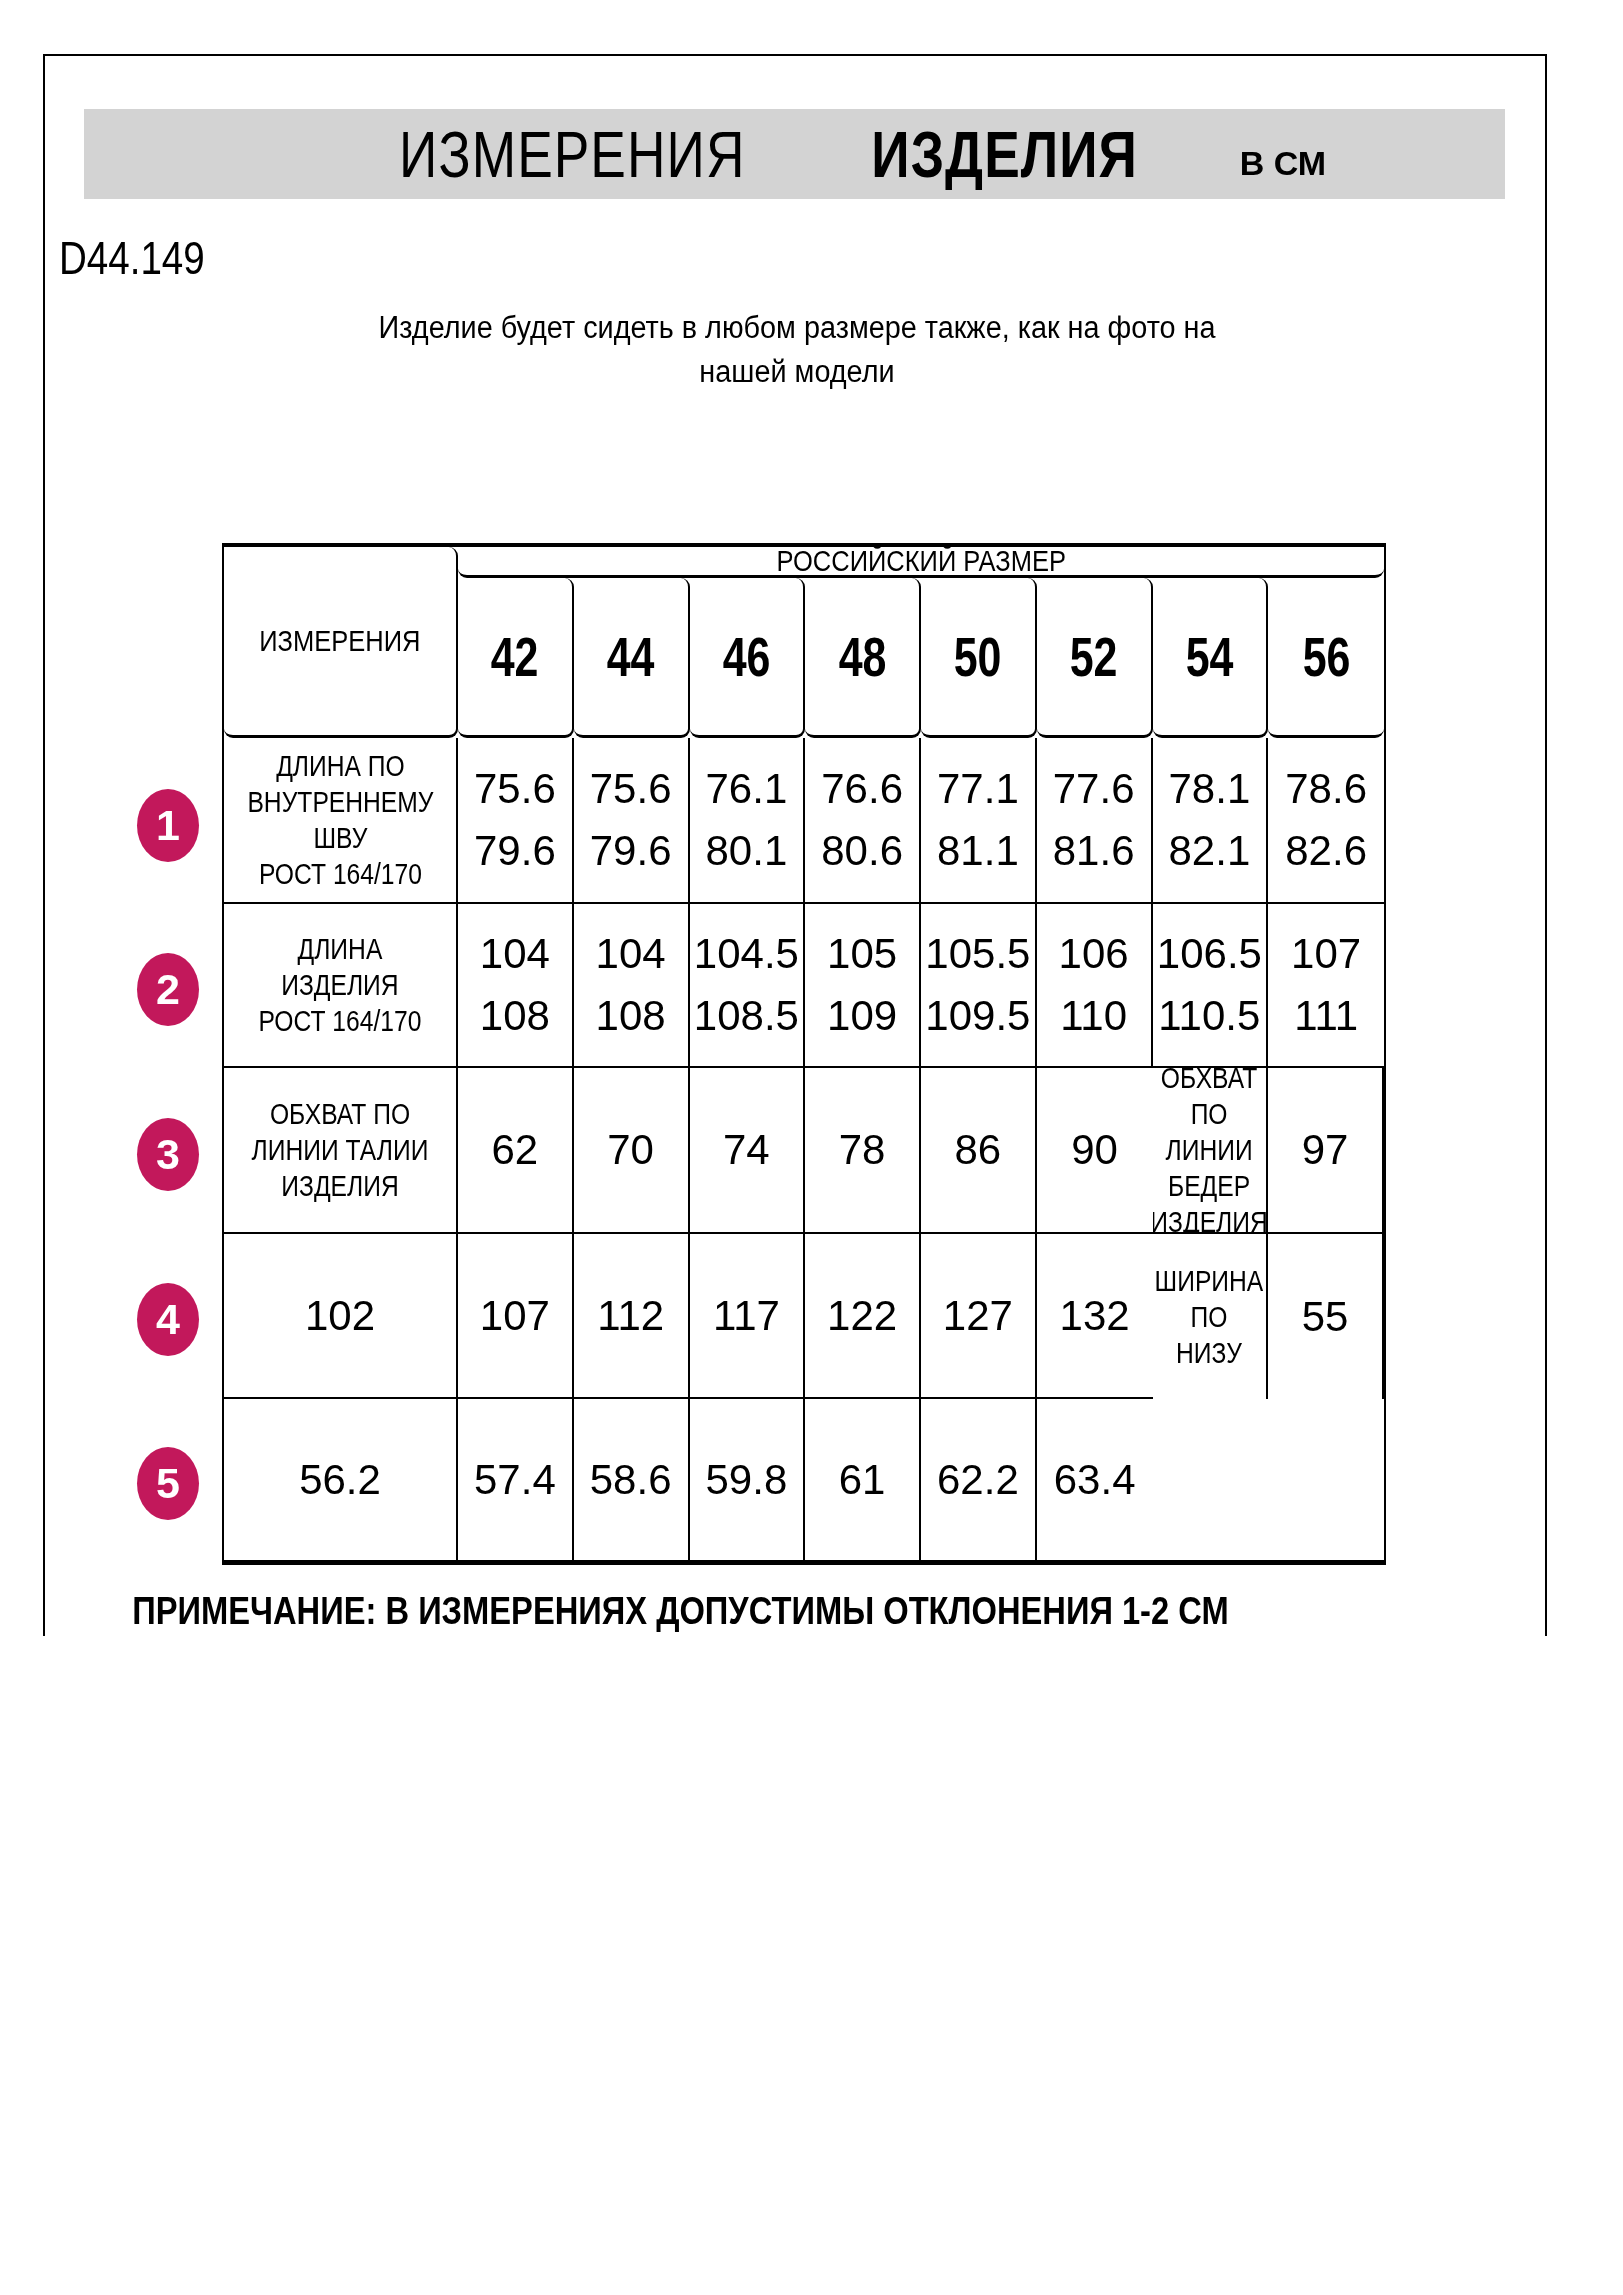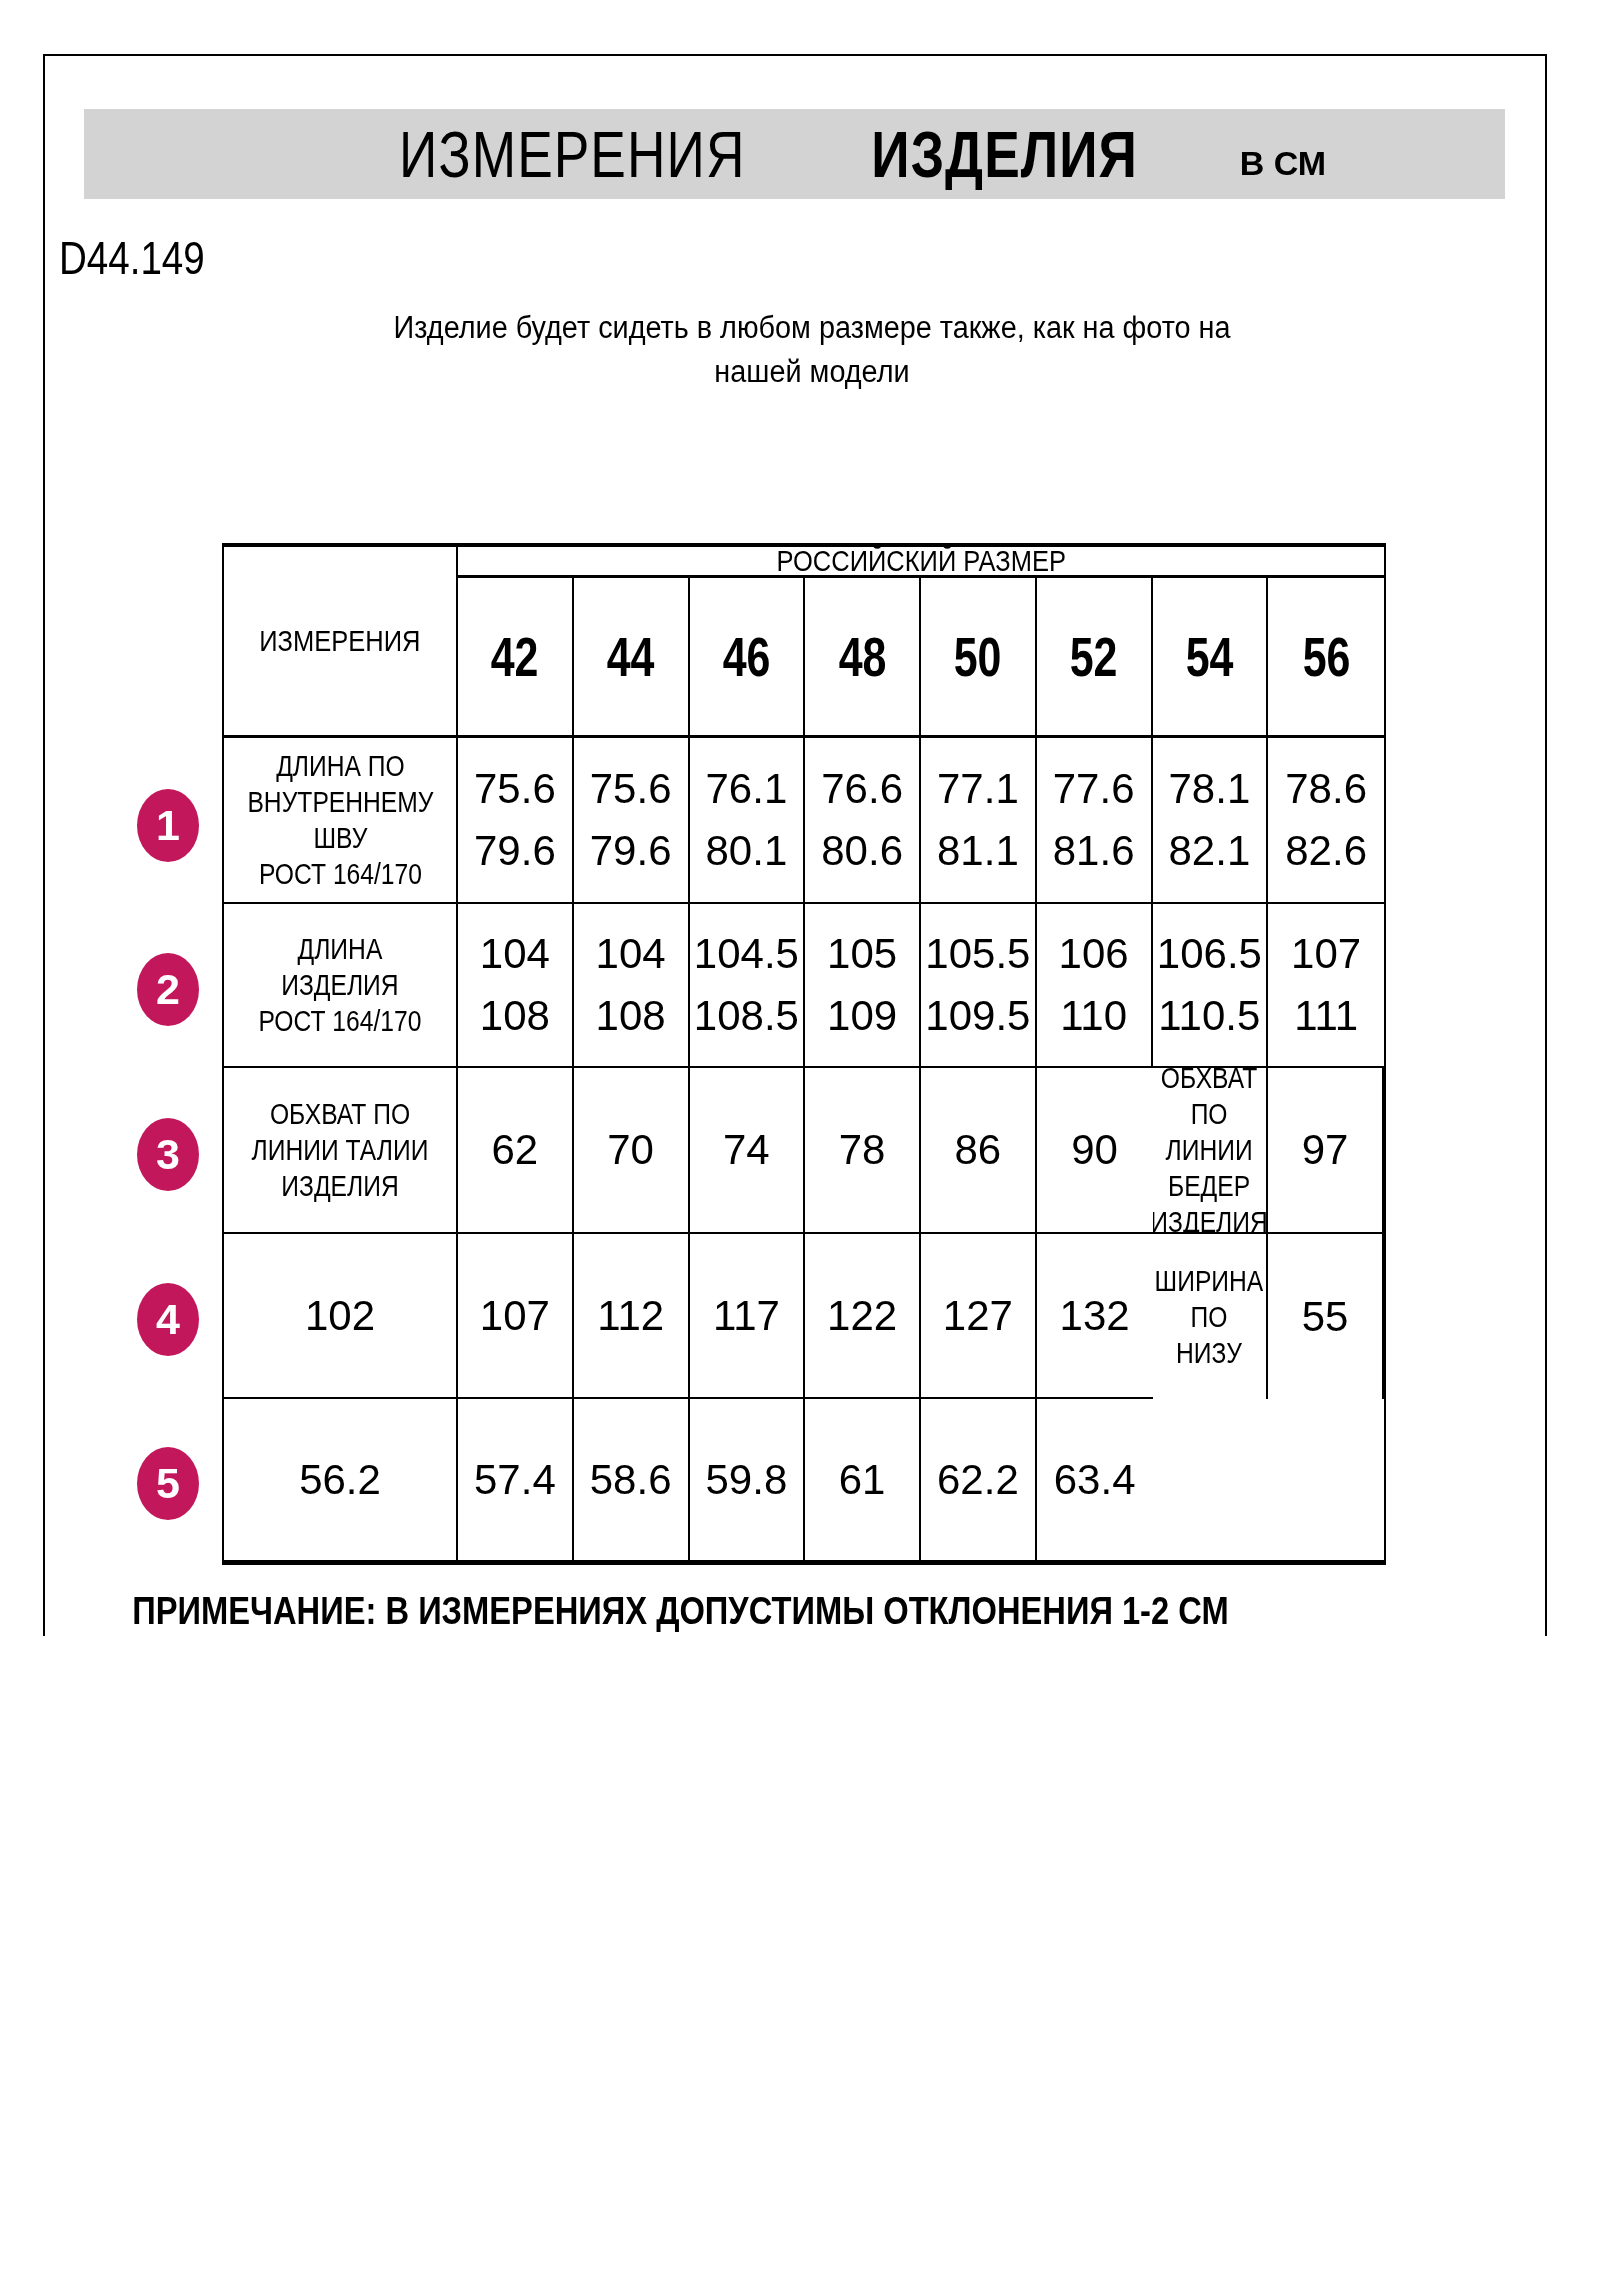--- a/index.html
+++ b/index.html
@@ -30,21 +30,21 @@
   #title-band .t1 { font-size:65px; font-weight:400; letter-spacing:1.3px; }
   #title-band .t2 { font-size:65px; font-weight:700; margin-left:59px; letter-spacing:1.3px; }
   #title-band .tu { font-size:34px;  font-weight:700; margin-left:72px; margin-top:19.6px; }
   
   #product-code {
     position:absolute; left:43px; top:230px; width:1504px;
     font-size:47px; font-weight:400;
   }
   
   #subtitle {
-    position:absolute; left:60px; top:306px; width:1504px;
+    position:absolute; left:45px; top:306px; width:1504px;
     text-align:center; font-size:31px; line-height:44px; font-weight:400;
   }
   #subtitle .cond { transform:scaleX(0.93); }
   
   #size-table {
     position:absolute; left:222px; top:543px;
     width:1164px; height:1022px;
     border:2.6px solid #000; border-top-width:4.6px; border-bottom-width:5.2px;
     box-sizing:border-box;
     display:grid;
@@ -52,21 +52,21 @@
     grid-template-rows:31px 160px 166px 164px 166px 165px 1fr;
     background:#fff;
   }
   .cell {
     border-right:2px solid #000;
     border-bottom:2px solid #000;
     display:flex; align-items:center; justify-content:center;
     text-align:center; box-sizing:border-box; overflow:hidden;
   }
   .last-col     { border-right:none; }
-  .thick-bottom { border-bottom-width:3.9px; }
+  .thick-bottom { border-bottom-width:3.9px;border-radius:9px; }
   .no-bottom    { border-bottom:none; }
   .corner       { grid-row:1 / 3; grid-column:1; }
   .group-hdr    { grid-column:2 / 10; }
   .corner .cond, .group-hdr .cond { font-size:30px; transform:scaleX(0.85); }
   .size-hdr .cond { font-size:55px; font-weight:700; transform:scaleX(0.78); }
   .label-cell .cond {
     font-size:29px; line-height:36px; transform:scaleX(0.85);
     white-space:pre-line; text-align:center;
   }
   .value-cell span { font-size:42px; line-height:62px; white-space:pre-line; text-align:center; }

